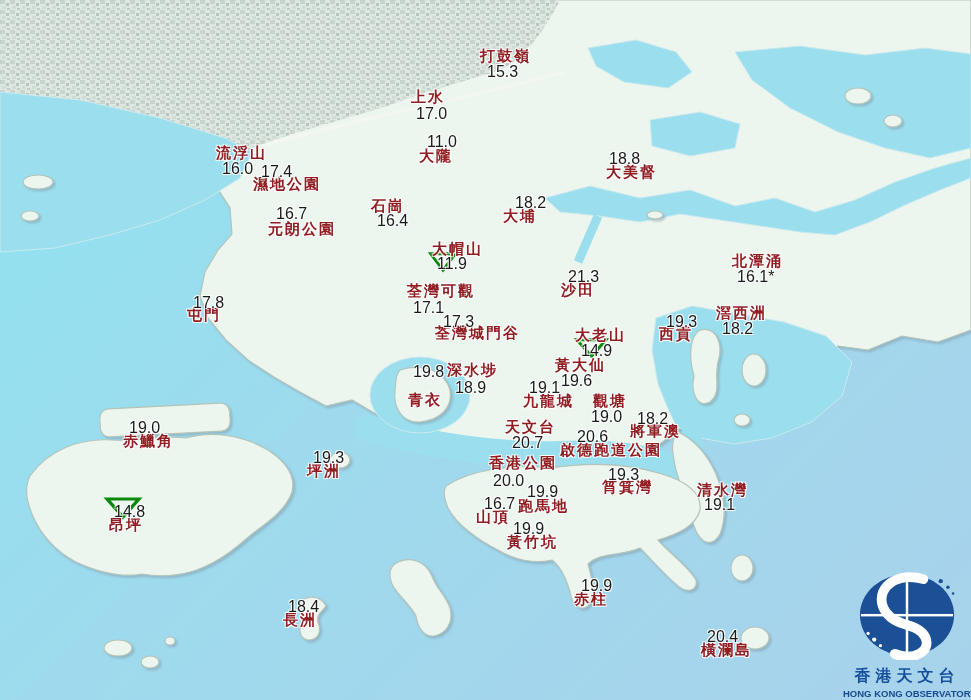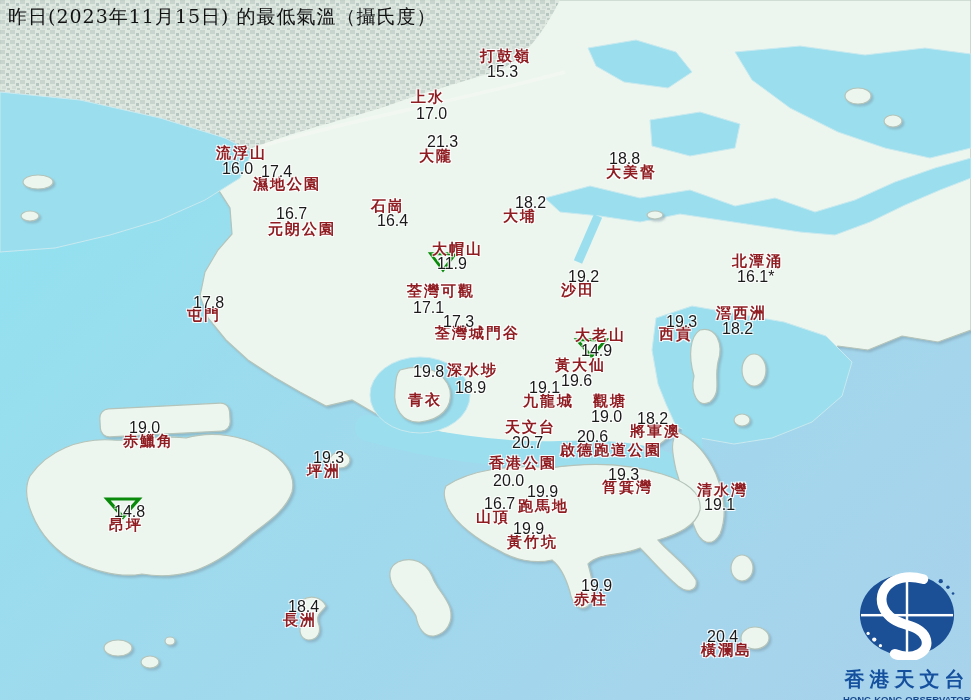--- a/index.html
+++ b/index.html
@@ -28,21 +28,21 @@
     position:absolute;white-space:nowrap;
     font-family:"Liberation Sans",sans-serif;
     font-size:16px;color:#1a1a1a;
     text-shadow:1px 1px 0 rgba(255,255,255,.85),-1px -1px 0 rgba(255,255,255,.85),1px -1px 0 rgba(255,255,255,.85),-1px 1px 0 rgba(255,255,255,.85);
   }
   .tri{position:absolute;overflow:visible;}
   .tri polygon{fill:none;stroke:#0a8a0a;stroke-width:3.2;stroke-linejoin:miter;}
   #hko-logo{position:absolute;left:843px;top:572px;width:128px;text-align:center;}
   #logo-cn{
     font-family:"DejaVu Serif","Liberation Serif",serif;
-    font-size:20px;font-weight:bold;color:#15509e;letter-spacing:5px;margin-top:2px;white-space:nowrap;
+    font-size:16px;font-weight:bold;color:#15509e;letter-spacing:5px;margin-top:2px;white-space:nowrap;
   }
   #logo-en{
     font-family:"Liberation Sans",sans-serif;
     font-size:9.5px;font-weight:bold;color:#17498f;white-space:nowrap;margin-top:1px;
   }
 </style>
 </head>
 <body>
 
 <div id="stage">
@@ -101,39 +101,38 @@
       <ellipse class="land" cx="340" cy="460" rx="10" ry="8"></ellipse>
       <path class="land" d="M398,562 C412,556 426,562 432,576 C436,588 446,596 450,608 C454,622 446,634 434,636 C424,637 418,628 416,616 C410,604 398,596 392,584 C388,574 390,566 398,562 Z"></path>
       <path class="land" d="M302,600 C312,594 322,598 326,606 C322,612 316,614 318,622 C322,632 318,640 308,640 C300,639 298,630 302,622 C304,614 298,606 302,600 Z"></path>
       <ellipse class="land" cx="755" cy="638" rx="14" ry="11"></ellipse>
       <ellipse class="land" cx="118" cy="648" rx="14" ry="8"></ellipse>
       <ellipse class="land" cx="150" cy="662" rx="9" ry="6"></ellipse>
       <ellipse class="land" cx="170" cy="641" rx="5" ry="4"></ellipse>
     </g>
   </svg>
 
-  <div id="page-title">昨日(2023年11月15日) 的最低氣溫（攝氏度）</div>
 
   <div id="stations">
     <div class="station">
 
       <span class="sname" style="left: 480px; top: 47px;">打鼓嶺</span>
       <span class="sval" style="left: 487px; top: 63px;">15.3</span>
     </div>
 
     <div class="station">
 
       <span class="sname" style="left: 411px; top: 88px;">上水</span>
       <span class="sval" style="left: 416px; top: 105px;">17.0</span>
     </div>
 
     <div class="station">
 
       <span class="sname" style="left: 419px; top: 147px; text-align: right;">大隴</span>
-      <span class="sval" style="left: 427px; top: 133px;">21.3</span>
+      <span class="sval" style="left: 427px; top: 133px;">11.0</span>
     </div>
 
     <div class="station">
 
       <span class="sname" style="left: 216px; top: 144px;">流浮山</span>
       <span class="sval" style="left: 222px; top: 160px;">16.0</span>
     </div>
 
     <div class="station">
 
@@ -175,21 +174,21 @@
 
     <div class="station">
 
       <span class="sname" style="left: 407px; top: 282px; text-align: right;">荃灣可觀</span>
       <span class="sval" style="left: 413px; top: 299px;">17.1</span>
     </div>
 
     <div class="station">
 
       <span class="sname" style="left: 561px; top: 281px;">沙田</span>
-      <span class="sval" style="left: 568px; top: 268px;">19.2</span>
+      <span class="sval" style="left: 568px; top: 268px;">21.3</span>
     </div>
 
     <div class="station">
 
       <span class="sname" style="left: 732px; top: 252px;">北潭涌</span>
       <span class="sval" style="left: 737px; top: 268px;">16.1*</span>
     </div>
 
     <div class="station">
 

